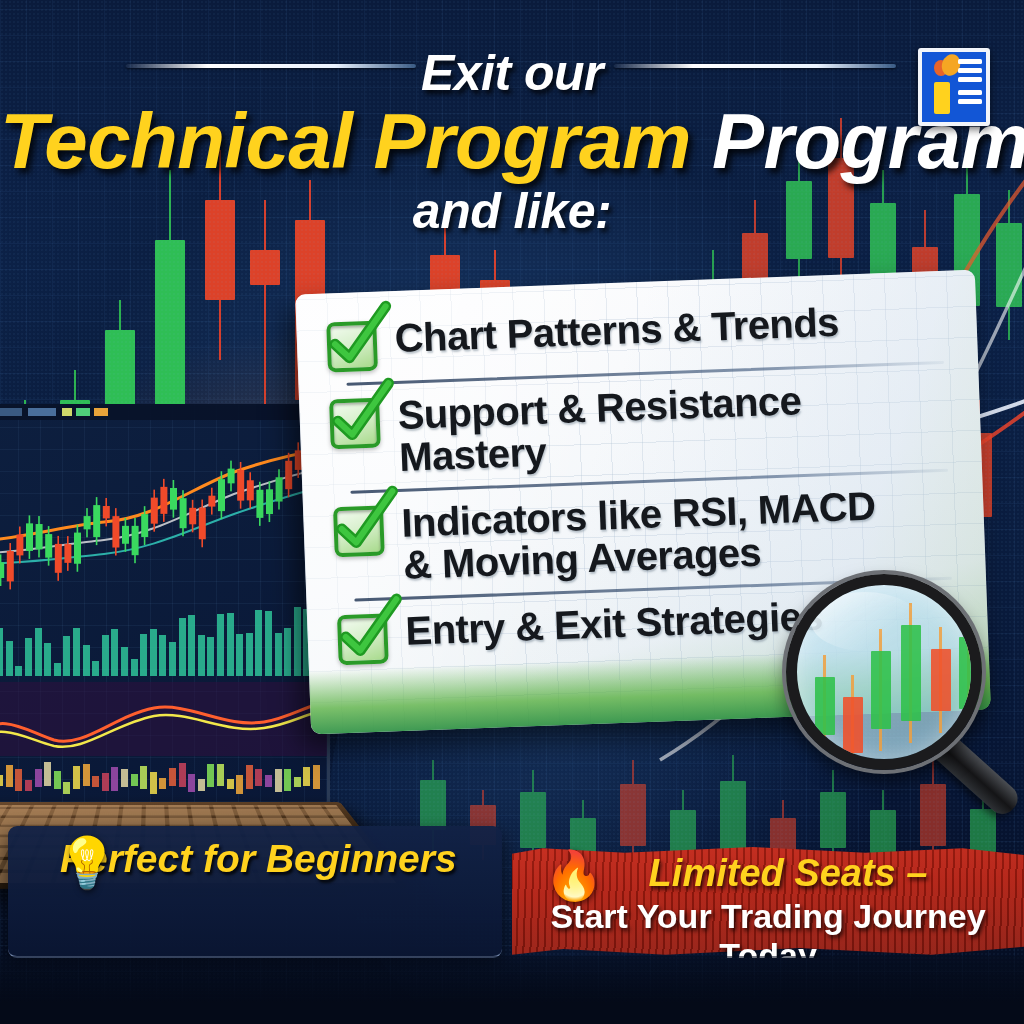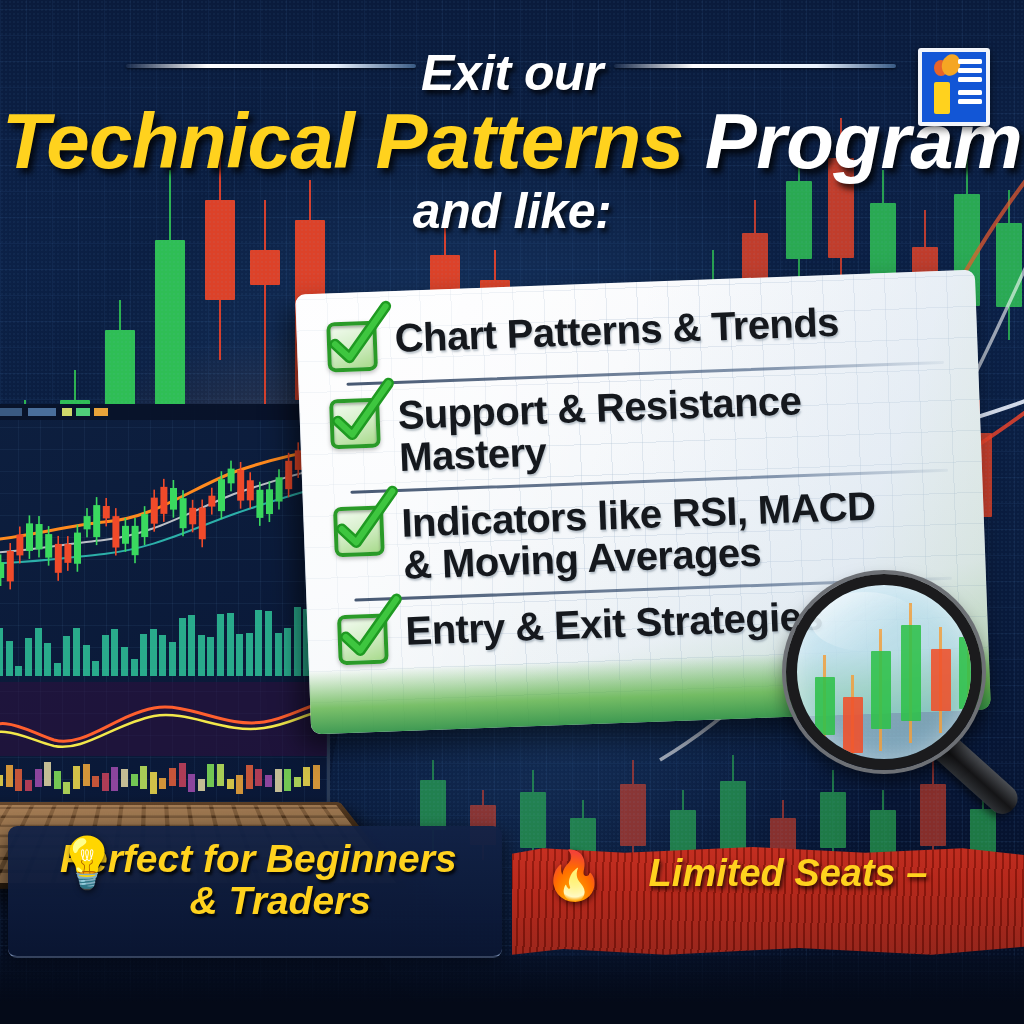--- a/index.html
+++ b/index.html
@@ -497,21 +497,21 @@
            repeating-linear-gradient(0deg, rgba(255,200,140,.30) 0 11px, transparent 11px 15px),
            repeating-linear-gradient(90deg, rgba(255,205,150,.28) 0 18px, transparent 18px 22px);"></div>
     </div>
   </div>
 
   <div class="rule" style="left:126px; top:64px; width:290px;"></div>
   <div class="rule" style="left:614px; top:64px; width:282px;"></div>
 
   <div class="hdr" id="join-our">Exit our</div>
 
-  <div class="hdr" id="title-line"><span class="hl">Technical Patterns </span><span>Program</span></div>
+  <div class="hdr" id="title-line"><span class="hl">Technical Program </span><span>Program</span></div>
 
   <div class="hdr" id="and-learn">and like:</div>
 
   <div id="logo">
     <svg width="64" height="70" viewBox="0 0 64 70">
       <ellipse cx="19" cy="16" rx="7" ry="8" fill="#e8642a"></ellipse>
       <ellipse cx="29" cy="13" rx="9" ry="11" fill="#f5a623" transform="rotate(18 29 13)"></ellipse>
       <rect x="12" y="30" width="16" height="32" rx="2" fill="#ffd21e"></rect>
       <rect x="36" y="7" width="24" height="5" rx="1.5" fill="#fff"></rect>
       <rect x="36" y="16" width="24" height="5" rx="1.5" fill="#fff"></rect>
@@ -605,28 +605,28 @@
           <span style="position:absolute;left:162px;top:52px;width:20px;height:72px;background:#2fc04a;opacity:.88;border-radius:1px;"></span>
         </div>
       <div class="glare"></div>
     </div>
   </div>
 
   <div id="banner-left">
     <div class="inner">
       <div class="btxt">
         <span>Perfect for Beginners</span>
-        <span class="l2">&amp; Traders</span>
       </div>
     </div>
   </div>
   <span id="bulb-icon" class="emoji">💡</span>
 
   <div id="banner-right">
     <div class="paint"></div>
     <span id="fire-icon" class="emoji">🔥</span>
     <div class="rtxt">
       <div class="r1">Limited Seats –</div>
+      <div class="r2">Start Your Trading Journey Today</div>
     </div>
   </div>
 
   <div id="bottom-strip"></div>
 </div>
 
 </body></html>

